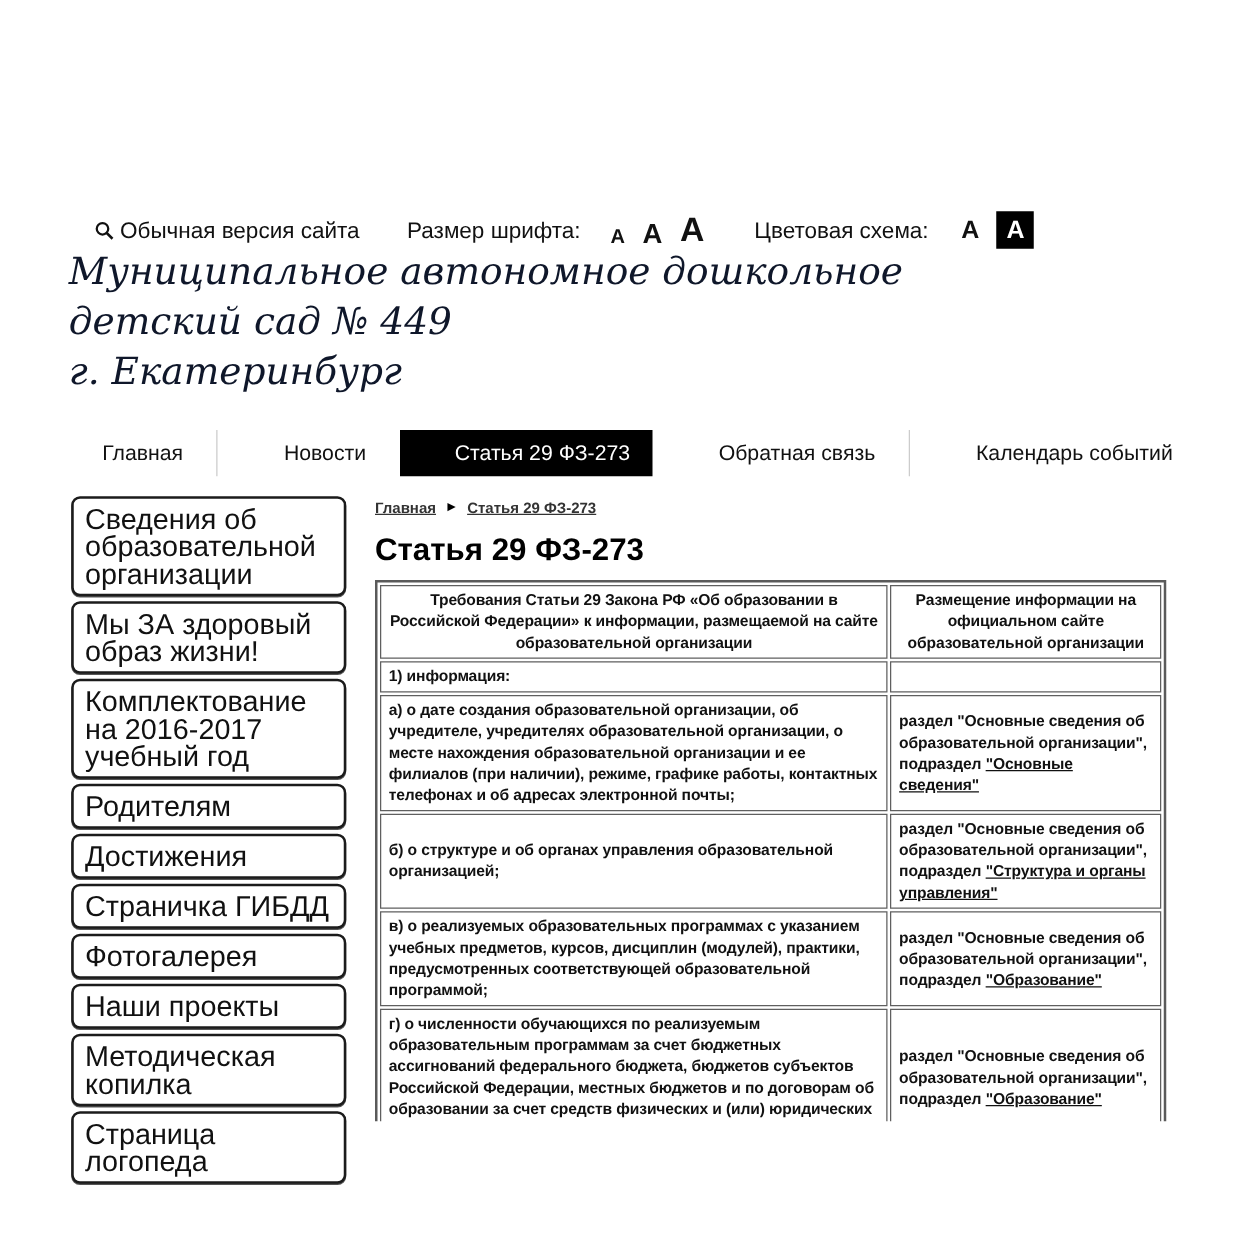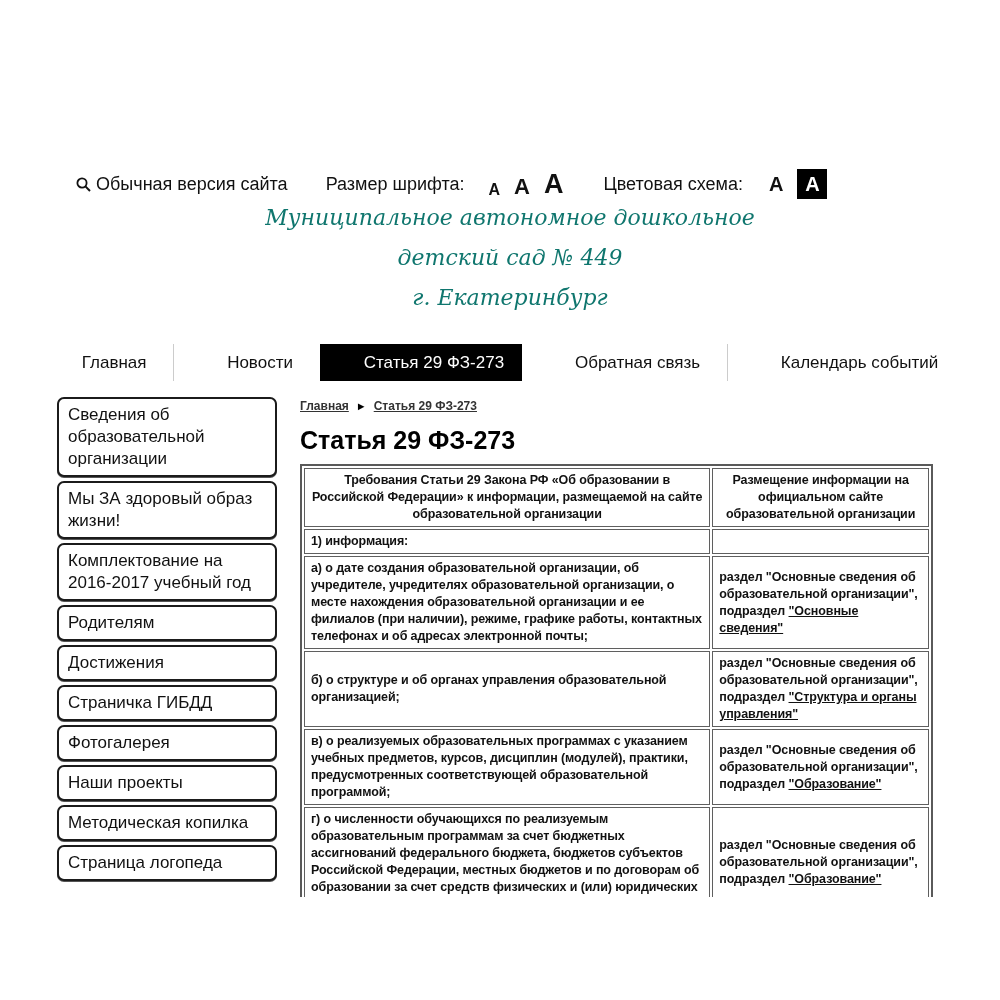--- a/index.html
+++ b/index.html
@@ -22,43 +22,43 @@
   .fs-a.s3{font-size:27px;}
   .cs-label{margin-right:26px;}
   .cs-opts{display:flex;align-items:center;gap:14px;}
   .cs-a{font-weight:bold;font-size:20px;cursor:pointer;line-height:1;}
   .cs-a.inverted{
     background:#000;color:#fff;width:30px;height:30px;
     display:inline-flex;align-items:center;justify-content:center;
   }
   
   .site-title{
-    position:absolute;top:198px;left:55px;width:910px;text-align:center;
+    position:absolute;top:198px;left:55px;width:910px;text-align:left;
     font-family:"DejaVu Serif","Liberation Serif",serif;font-style:italic;
-    font-size:22px;line-height:40px;color:#0f766e;
+    font-size:30px;line-height:40px;color:#0f172a;
   }
   
   .nav{
     position:absolute;top:344px;left:55px;width:910px;height:37px;
     display:flex;align-items:stretch;font-size:17px;
   }
   .nav-item{
     flex:1 1 auto;display:flex;align-items:center;justify-content:center;
     cursor:pointer;white-space:nowrap;padding:0 18px;color:#111;
   }
   .nav-item + .nav-item{border-left:1px solid #ccc;padding-left:44px;}
   .nav-item.active{
     background:#000;color:#fff;border-left:none;flex:0 0 auto;min-width:140px;
   }
   .nav-item.active + .nav-item{border-left:none;}
   
   .sidebar{position:absolute;top:397px;left:57px;width:220px;}
   .side-item{
     border:2px solid #1b1b1b;border-radius:7px;background:#fff;
-    padding:5px 9px;margin-bottom:4px;font-size:17px;line-height:22px;
+    padding:5px 9px;margin-bottom:4px;font-size:23px;line-height:22px;
     box-shadow:0 1px 0 #555;cursor:pointer;color:#111;
   }
   
   .main{position:absolute;top:399px;left:300px;width:637px;}
   .breadcrumb{font-size:12px;font-weight:bold;color:#333;display:flex;align-items:center;gap:7px;}
   .breadcrumb a{color:#333;text-decoration:underline;cursor:pointer;}
   .crumb-sep{font-size:11px;color:#000;}
   .page-title{font-size:25px;font-weight:bold;margin:13px 0 9px 0;color:#000;}
   
   .table-clip{height:433px;overflow:hidden;}

